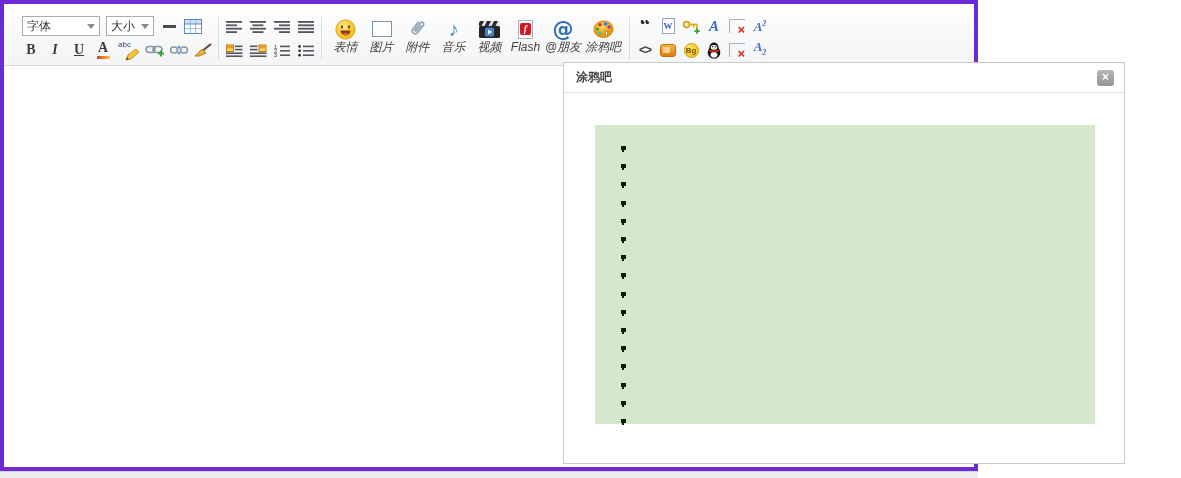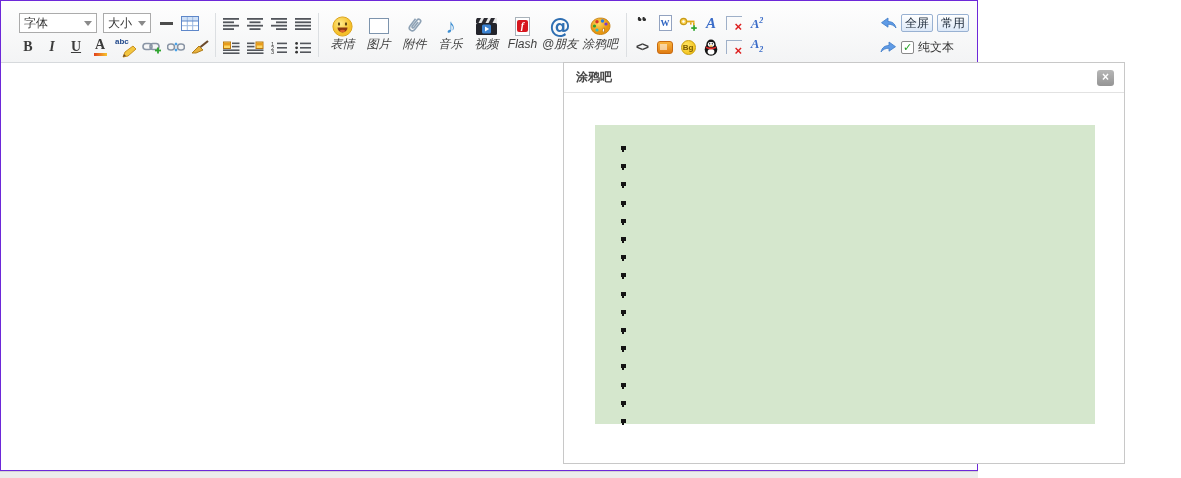--- a/index.html
+++ b/index.html
@@ -1,20 +1,20 @@
 <!DOCTYPE html>
 <html><head>
 <meta charset="utf-8">
 <style>
   html,body{margin:0;padding:0;background:#fff;}
   .stage{position:relative;width:1181px;height:478px;background:#fff;overflow:hidden;
          font-family:"Liberation Sans","DejaVu Sans",sans-serif;}
   
   .editor{position:absolute;left:0;top:0;width:978px;height:471px;box-sizing:border-box;
-          border:1px solid #6d28d9;background:#fff;}
+          border:4px solid #6d28d9;background:#fff;}
   .toolbar{height:62px;box-sizing:border-box;border-bottom:1px solid #d6d9dc;
            background:linear-gradient(#fefefe,#f3f4f5);
            display:flex;align-items:flex-start;padding:12px 6px 0 18px;}
   .tb-col{display:flex;flex-direction:column;gap:4px;}
   .tb-row{display:flex;align-items:center;gap:6px;height:20px;}
   .sep{width:1px;height:44px;background:#dcdfe2;margin:0 6px;align-self:flex-start;}
   .tb-btn{display:flex;align-items:center;justify-content:center;height:20px;min-width:18px;cursor:pointer;}
   .cell{width:18px;}
   
   .fake-select{height:20px;box-sizing:border-box;border:1px solid #ababab;background:#fff;
@@ -25,21 +25,21 @@
             border-top:5px solid #8a8a8a;margin-left:4px;}
   
   .ltr{font-family:"Liberation Serif","DejaVu Serif",serif;font-weight:bold;color:#3b3b3b;
        font-size:14px;line-height:14px;}
   .ltr-i{font-style:italic;}
   .ltr-u{text-decoration:underline;}
   .fontcolor{display:flex;flex-direction:column;align-items:center;}
   .color-bar{width:13px;height:3px;background:linear-gradient(90deg,#e2401c,#f7c52d);margin-top:1px;}
   .hr-glyph{width:13px;height:3px;background:#4c4c4c;}
   .abc-wrap{position:relative;width:21px;height:19px;}
-  .abc-txt{position:absolute;left:0;top:-1px;font-size:8px;font-weight:bold;color:#234a8c;}
+  .abc-txt{position:absolute;left:0;top:-1px;font-size:8px;font-weight:normal;color:#234a8c;}
   .abc-wrap svg{position:absolute;right:-1px;bottom:-1px;}
   
   .big-btn{display:flex;flex-direction:column;align-items:center;width:35px;cursor:pointer;padding-top:1px;}
   .big-ic{height:24px;display:flex;align-items:center;justify-content:center;}
   .big-lbl{font-size:12px;color:#3f3f3f;line-height:13px;white-space:nowrap;font-style:italic;}
   .note-glyph{font-size:20px;line-height:20px;color:#3f8fd2;font-weight:bold;}
   .at-glyph{font-size:21px;line-height:20px;color:#2f6fb2;font-weight:bold;
             font-family:"DejaVu Sans",sans-serif;}
   .flash-page{position:relative;width:15px;height:19px;background:#fff;border:1px solid #a9b2ba;box-sizing:border-box;}
   .flash-red{position:absolute;left:1px;top:2px;width:11px;height:12px;background:#d6161e;border-radius:2px;
@@ -402,42 +402,20 @@
             <span class="rmfmt">
               <span class="x">×</span>
             </span>
           </div>
           <div class="tb-btn cell">
             <span class="supA"><span>A</span><sub class="sc">2</sub></span>
           </div>
         </div>
       </div>
 
-      <div class="tb-col right-group">
-        <div class="tb-row" style="gap:4px;">
-          <div class="tb-btn">
-            <svg width="17" height="14">
-              <path d="M16,12 C15,7.5 12,5.5 8,5.5 L8,2 L1.5,6.7 L8,11.2 L8,8.2 C11,8.2 14,9.2 16,12 Z" fill="#5f9be6" stroke="#3f7bc6" stroke-width="0.8"></path>
-            </svg>
-          </div>
-          <div class="mini-btn">全屏</div>
-          <div class="mini-btn">常用</div>
-        </div>
-        <div class="tb-row" style="gap:4px;">
-          <div class="tb-btn">
-            <svg width="17" height="14">
-              <g transform="scale(-1,1) translate(-17,0)">
-                <path d="M16,12 C15,7.5 12,5.5 8,5.5 L8,2 L1.5,6.7 L8,11.2 L8,8.2 C11,8.2 14,9.2 16,12 Z" fill="#5f9be6" stroke="#3f7bc6" stroke-width="0.8"></path>
-              </g>
-            </svg>
-          </div>
-          <div class="chk">✓</div>
-          <span class="plain-lbl">纯文本</span>
-        </div>
-      </div>
 
     </div>
 
     <div style="height:407px;"></div>
   </div>
 
   <div class="bottom-strip"></div>
 
   <div class="panel">
     <div class="panel-head">

